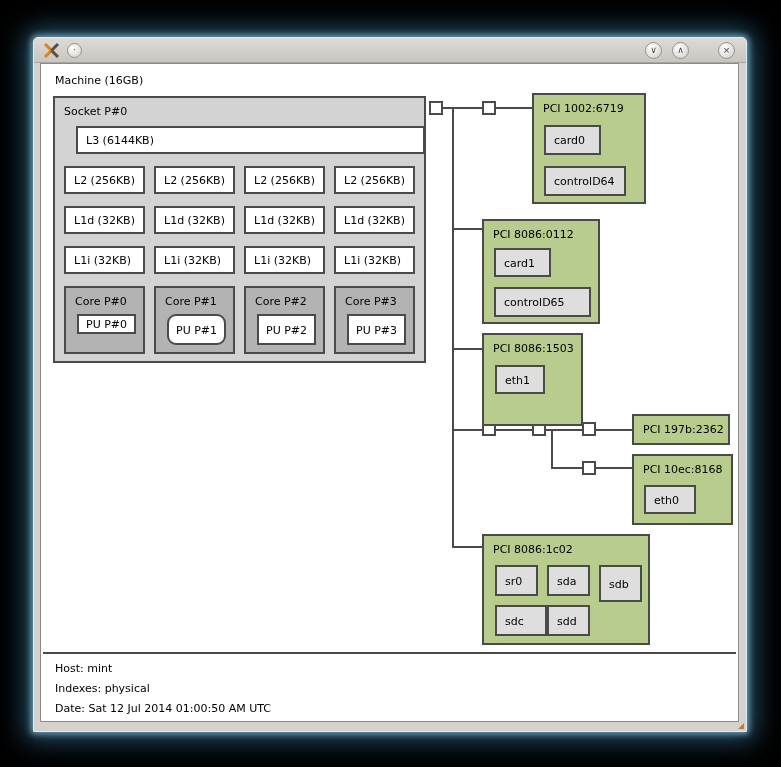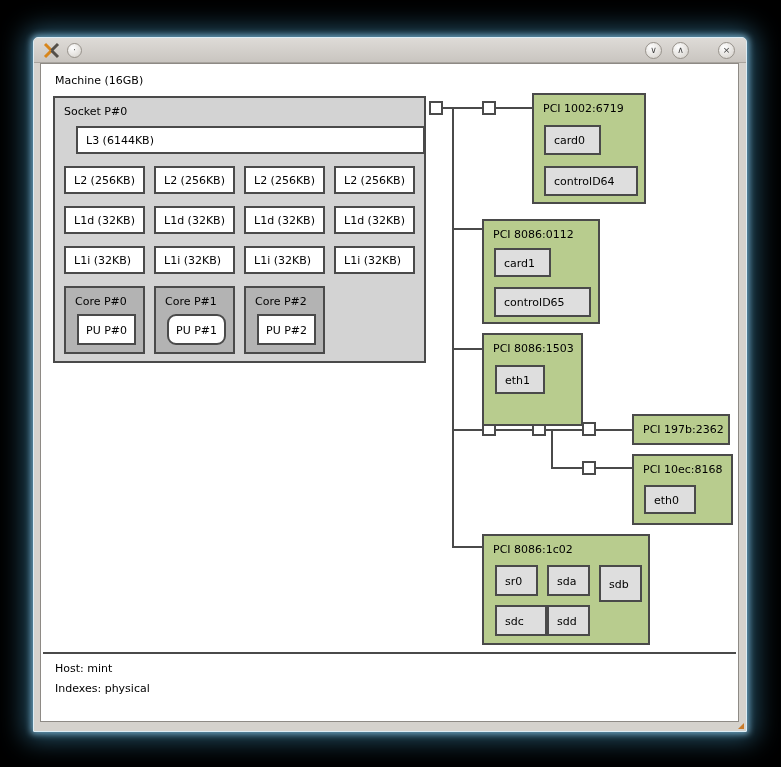--- a/index.html
+++ b/index.html
@@ -116,34 +116,40 @@
         </div>
       <div class="tbox white" style="left:189px;top:148px; width:81px; height:28px;">
           <span class="cachelabel">L1i (32KB)</span>
         </div>
       <div class="tbox white" style="left:279px;top:148px; width:81px; height:28px;">
           <span class="cachelabel">L1i (32KB)</span>
         </div>
 
       <div class="tbox corebg" style="left:9px;  top:188px; width:81px; height:68px;">
         <div class="boxlabel">Core P#0</div>
-        <div class="tbox white" style="left:11px; top:26px; width:59px; height:31px; text-align:center;">
+        <div class="tbox white" style="left:11px; top:26px; width:59px; height:20px; text-align:center;">
             <span class="cachelabel" style="left:7px;">PU P#0</span>
           </div>
       </div>
       <div class="tbox corebg" style="left:99px; top:188px; width:81px; height:68px;">
         <div class="boxlabel">Core P#1</div>
         <div class="tbox white" style="left:11px; top:26px; width:59px; height:31px;border-radius:9px;">
             <span class="cachelabel" style="left:7px;">PU P#1</span>
           </div>
       </div>
       <div class="tbox corebg" style="left:189px;top:188px; width:81px; height:68px;">
         <div class="boxlabel">Core P#2</div>
         <div class="tbox white" style="left:11px; top:26px; width:59px; height:31px;">
             <span class="cachelabel" style="left:7px;">PU P#2</span>
+          </div>
+      </div>
+      <div class="tbox corebg" style="left:279px;top:188px; width:81px; height:68px;">
+        <div class="boxlabel">Core P#3</div>
+        <div class="tbox white" style="left:11px; top:26px; width:59px; height:31px;">
+            <span class="cachelabel" style="left:7px;">PU P#3</span>
           </div>
       </div>
     </div>
 
     <div class="hline" style="left:402px; top:43px; width:89px;"></div>
     <div class="vline" style="left:411px; top:44px; height:440px;"></div>
     <div class="hline" style="left:411px; top:164px; width:30px;"></div>
     <div class="hline" style="left:411px; top:284px; width:30px;"></div>
     <div class="hline" style="left:411px; top:365px; width:180px;"></div>
     <div class="vline" style="left:510px; top:365px; height:40px;"></div>
@@ -155,21 +161,21 @@
     <div class="bridge" style="left:441px; top:358px;"></div>
     <div class="bridge" style="left:491px; top:358px;"></div>
     <div class="bridge" style="left:541px; top:358px;"></div>
     <div class="bridge" style="left:541px; top:397px;"></div>
 
     <div class="tbox pcibg" style="left:491px; top:29px; width:114px; height:111px;">
       <div class="boxlabel">PCI 1002:6719</div>
       <div class="tbox devbg" style="left:10px; top:30px; width:57px; height:30px;">
           <span class="cachelabel">card0</span>
         </div>
-      <div class="tbox devbg" style="left:10px; top:71px; width:94px; height:30px;">
+      <div class="tbox devbg" style="left:10px; top:71px; width:82px; height:30px;">
           <span class="cachelabel">controlD64</span>
         </div>
     </div>
 
     <div class="tbox pcibg" style="left:441px; top:155px; width:118px; height:105px;">
       <div class="boxlabel">PCI 8086:0112</div>
       <div class="tbox devbg" style="left:10px; top:27px; width:57px; height:29px;">
           <span class="cachelabel">card1</span>
         </div>
       <div class="tbox devbg" style="left:10px; top:66px; width:97px; height:30px;">
@@ -210,16 +216,17 @@
           <span class="cachelabel">sdc</span>
         </div>
       <div class="tbox devbg" style="left:63px; top:69px; width:43px; height:31px;">
           <span class="cachelabel">sdd</span>
         </div>
     </div>
 
     <div class="legend-sep"></div>
     <div class="legend-line" style="top:598px;">Host: mint</div>
     <div class="legend-line" style="top:618px;">Indexes: physical</div>
+    <div class="legend-line" style="top:638px;">Date: Sat 12 Jul 2014 01:00:50 AM UTC</div>
   </div>
 
   <div class="resize-grip"></div>
 </div>
 
 </body></html>

